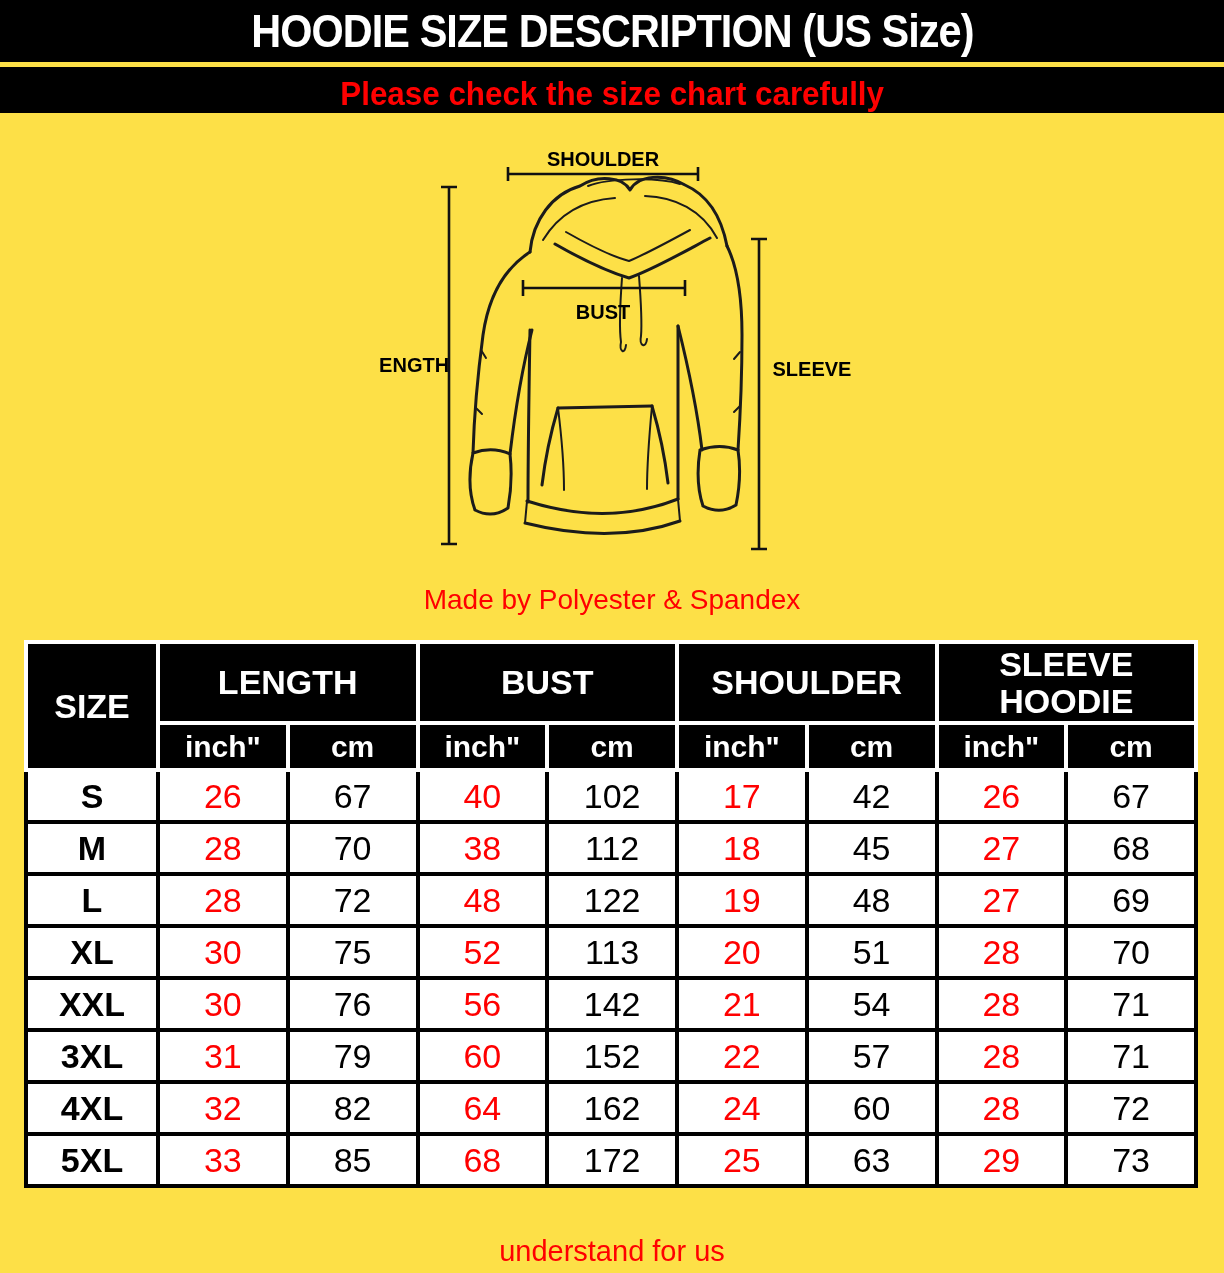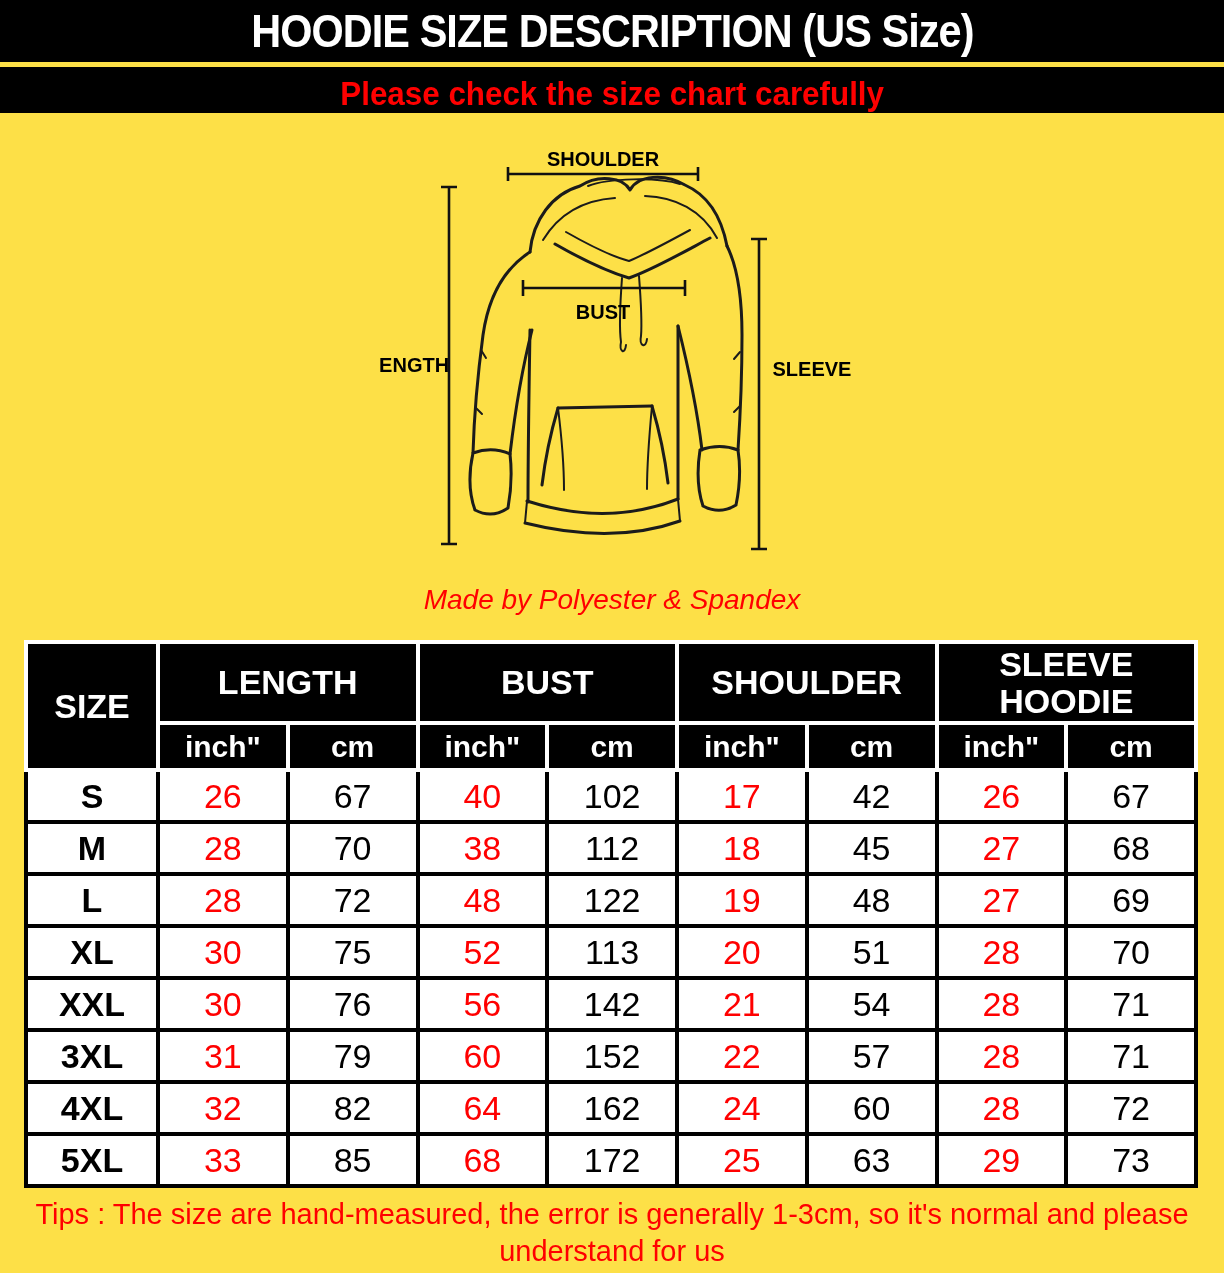--- a/index.html
+++ b/index.html
@@ -14,21 +14,21 @@
   .subtitle-text{color:#ff0000;font-weight:700;font-size:33px;white-space:nowrap;
               display:inline-block;transform:scaleX(0.95);}
 
   
   .diagram{position:relative;height:473px;}
   .diagram svg{position:absolute;left:380px;top:27px;}
   .sketch{fill:none;stroke:#1b1b1b;stroke-width:3;stroke-linecap:round;stroke-linejoin:round;}
   .sketch-thin{fill:none;stroke:#1b1b1b;stroke-width:2;stroke-linecap:round;}
   .measure{fill:none;stroke:#111;stroke-width:2.6;stroke-linecap:butt;}
   .mlabel{font-family:"Liberation Sans",sans-serif;font-size:20px;font-weight:700;fill:#000;}
-  .made-by{margin:0;text-align:center;color:#ff0000;font-size:28px;line-height:28px;font-style:italic;}
+  .made-by{margin:0;text-align:center;color:#ff0000;font-size:28px;line-height:28px;}
 
   
   table.size-table{border-collapse:collapse;table-layout:fixed;width:1174px;margin:26px 0 0 24px;}
   col.c-size{width:132px;}
   thead th{background:#000;color:#fff;border:4px solid #fff;font-weight:700;padding:0;}
   thead tr.grp th{font-size:34px;height:77px;line-height:1.08;}
   thead tr.units th{font-size:30px;height:43px;}
   tbody td{background:#fff;border:4px solid #000;text-align:center;font-size:34px;height:48px;padding:0;}
   td.size-cell{font-weight:700;color:#000;}
   td.inch-cell{color:#ff0000;margin-top:32px;}
@@ -223,17 +223,17 @@
           <td class="cm-cell">172</td>
           <td class="inch-cell">25</td>
           <td class="cm-cell">63</td>
           <td class="inch-cell">29</td>
           <td class="cm-cell">73</td>
         </tr>
       </tbody>
   </table>
 
   <p class="tips">
-    <span>Tips : The size are hand-measured, the error is generally 1-3cm, so it's normal and please</span><br>
+    <br>
     <span>understand for us</span>
   </p>
 
 </div>
 
 </body></html>

